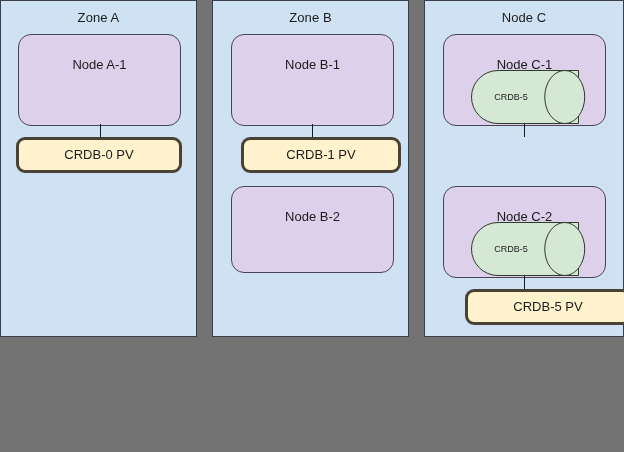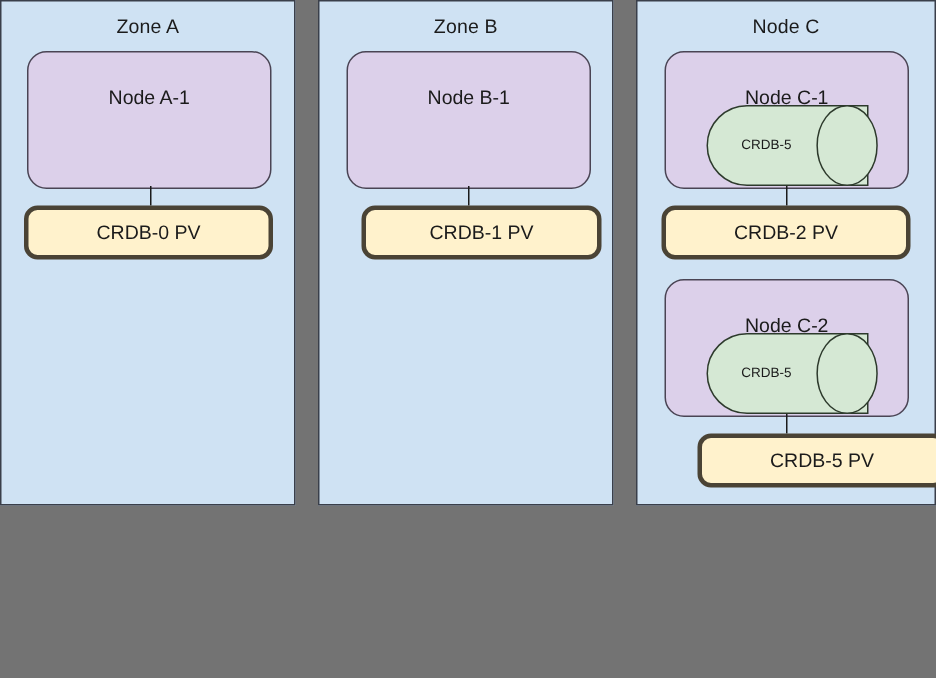--- a/index.html
+++ b/index.html
@@ -122,20 +122,23 @@
     <div class="connector" style="left: 100px; top: 124px; height: 13px; background: rgb(27, 27, 27);"></div>
     <div class="pv" style="left: 16px; top: 137px; width: 166px; height: 36px; background: rgb(255, 242, 204); border-color: rgb(74, 67, 53);">
       <div class="pv-label">CRDB-0 PV</div>
     </div>
     <div class="zone" style="left: 212px; top: 0px; width: 197px; height: 337px; background: rgb(207, 226, 243); border-color: rgb(58, 63, 74);">
       <div class="zone-title">Zone B</div>
     </div>
     <div class="node" style="left: 231px; top: 34px; width: 163px; height: 92px; background: rgb(220, 208, 234); border-color: rgb(74, 68, 84);">
       <div class="node-title">Node B-1</div>
     </div>
+    <div class="node" style="left: 231px; top: 186px; width: 163px; height: 87px; background: rgb(220, 208, 234); border-color: rgb(74, 68, 84);">
+      <div class="node-title">Node B-2</div>
+    </div>
     <div class="connector" style="left: 312px; top: 124px; height: 13px; background: rgb(27, 27, 27);"></div>
     <div class="pv" style="left: 221px; top: 137px; width: 160px; height: 36px; background: rgb(255, 242, 204); border-color: rgb(74, 67, 53); margin-left: 20px;">
       <div class="pv-label">CRDB-1 PV</div>
     </div>
     <div class="zone" style="left: 424px; top: 0px; width: 200px; height: 337px; background: rgb(207, 226, 243); border-color: rgb(58, 63, 74);">
       <div class="zone-title">Node C</div>
     </div>
     <div class="node" style="left: 443px; top: 34px; width: 163px; height: 92px; background: rgb(220, 208, 234); border-color: rgb(74, 68, 84);">
       <div class="node-title">Node C-1</div>
     </div>
@@ -151,19 +154,16 @@
     </div>
     <div class="cyl" style="left: 471px; top: 222px; width: 108px; height: 54px;">
       <svg viewBox="0 0 108 54" preserveAspectRatio="none">
         <path d="M 27 0.5 L 107.5 0.5 L 107.5 53.5 L 27 53.5 A 26.5 26.5 0 0 1 27 0.5 Z" fill="#d5e8d4" stroke="#2d3a2c" stroke-width="1"></path>
         <ellipse cx="93.73" cy="27" rx="19.9665" ry="26.5" fill="#d5e8d4" stroke="#2d3a2c" stroke-width="1"></ellipse>
       </svg>
       <div class="cyl-label">CRDB-5</div>
     </div>
     <div class="connector" style="left: 524px; top: 124px; height: 13px; background: rgb(27, 27, 27);"></div>
     <div class="connector" style="left: 524px; top: 276px; height: 13px; background: rgb(27, 27, 27);"></div>
-    <div class="pv" style="left: 441px; top: 137px; width: 166px; height: 36px; background: rgb(255, 242, 204); border-color: rgb(74, 67, 53);">
-      <div class="pv-label">CRDB-2 PV</div>
-    </div>
     <div class="pv" style="left: 465px; top: 289px; width: 166px; height: 36px; background: rgb(255, 242, 204); border-color: rgb(74, 67, 53);">
       <div class="pv-label">CRDB-5 PV</div>
     </div>
   </div>
 
 </body></html>

